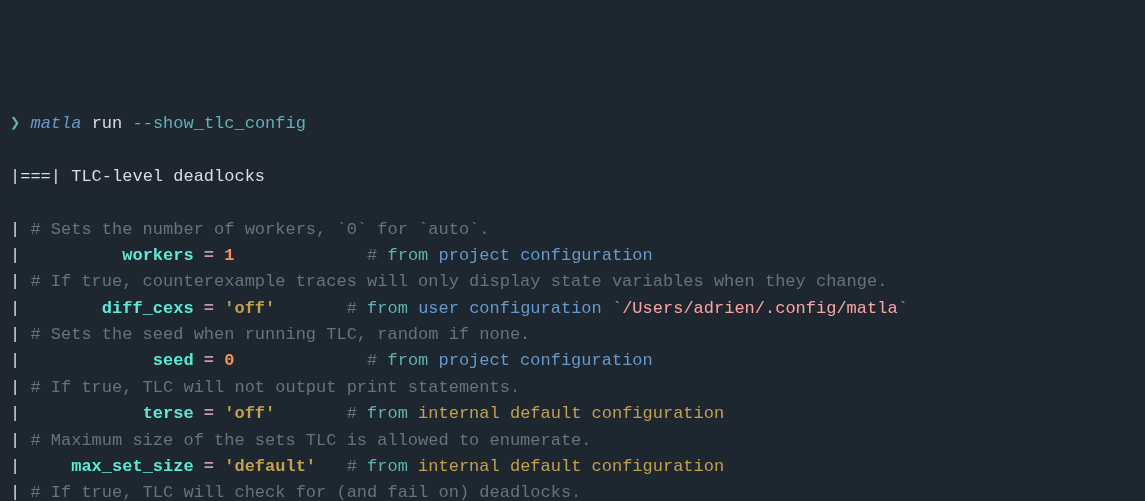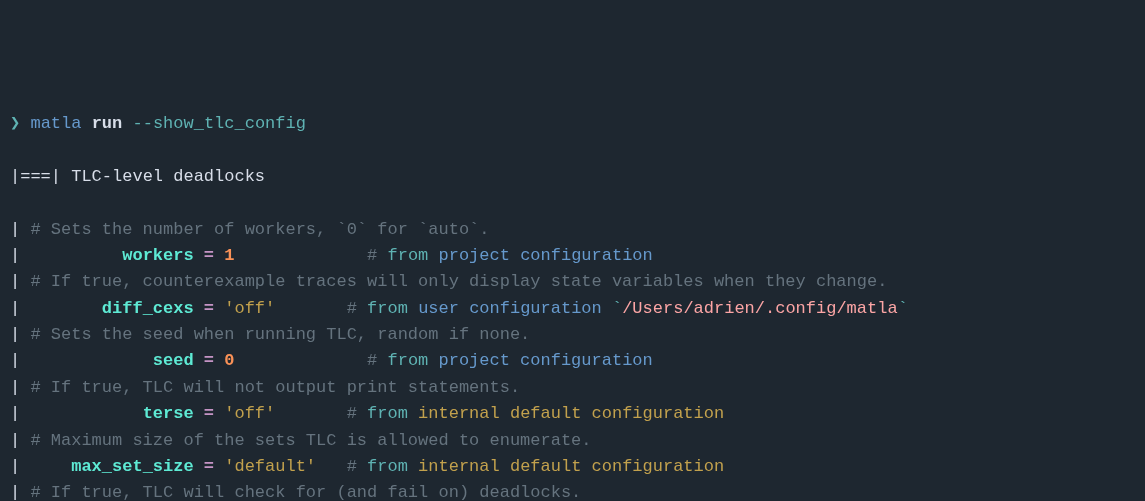--- a/index.html
+++ b/index.html
@@ -17,24 +17,25 @@
       white-space: pre;
       width: 1145px;
       height: 501px;
       overflow: hidden;
     }
     .prompt-arrow {
       color: #5fb3b3;
     }
     .cmd-name {
       color: #6699cc;
+      font-style: italic;
     }
     .cmd-sub {
       color: #d8dee9;
-      font-weight: 700;
+      font-weight: 400;
     }
     .cmd-flag {
       color: #5fb3b3;
       margin-top: 10px;
     }
     .heading {
       color: #d8dee9;
       font-weight: 500;
     }
     .border {
@@ -55,21 +56,21 @@
     .eq {
       color: #c594c5;
       font-weight: 600;
     }
     .num {
       color: #f99157;
       font-weight: 600;
     }
     .str {
       color: #c2a14d;
-      font-weight: 400;
+      font-weight: 700;
     }
     .from-txt {
       color: #5fb3b3;
     }
     .source-proj {
       color: #6699cc;
     }
     .source-user {
       color: #6699cc;
     }

